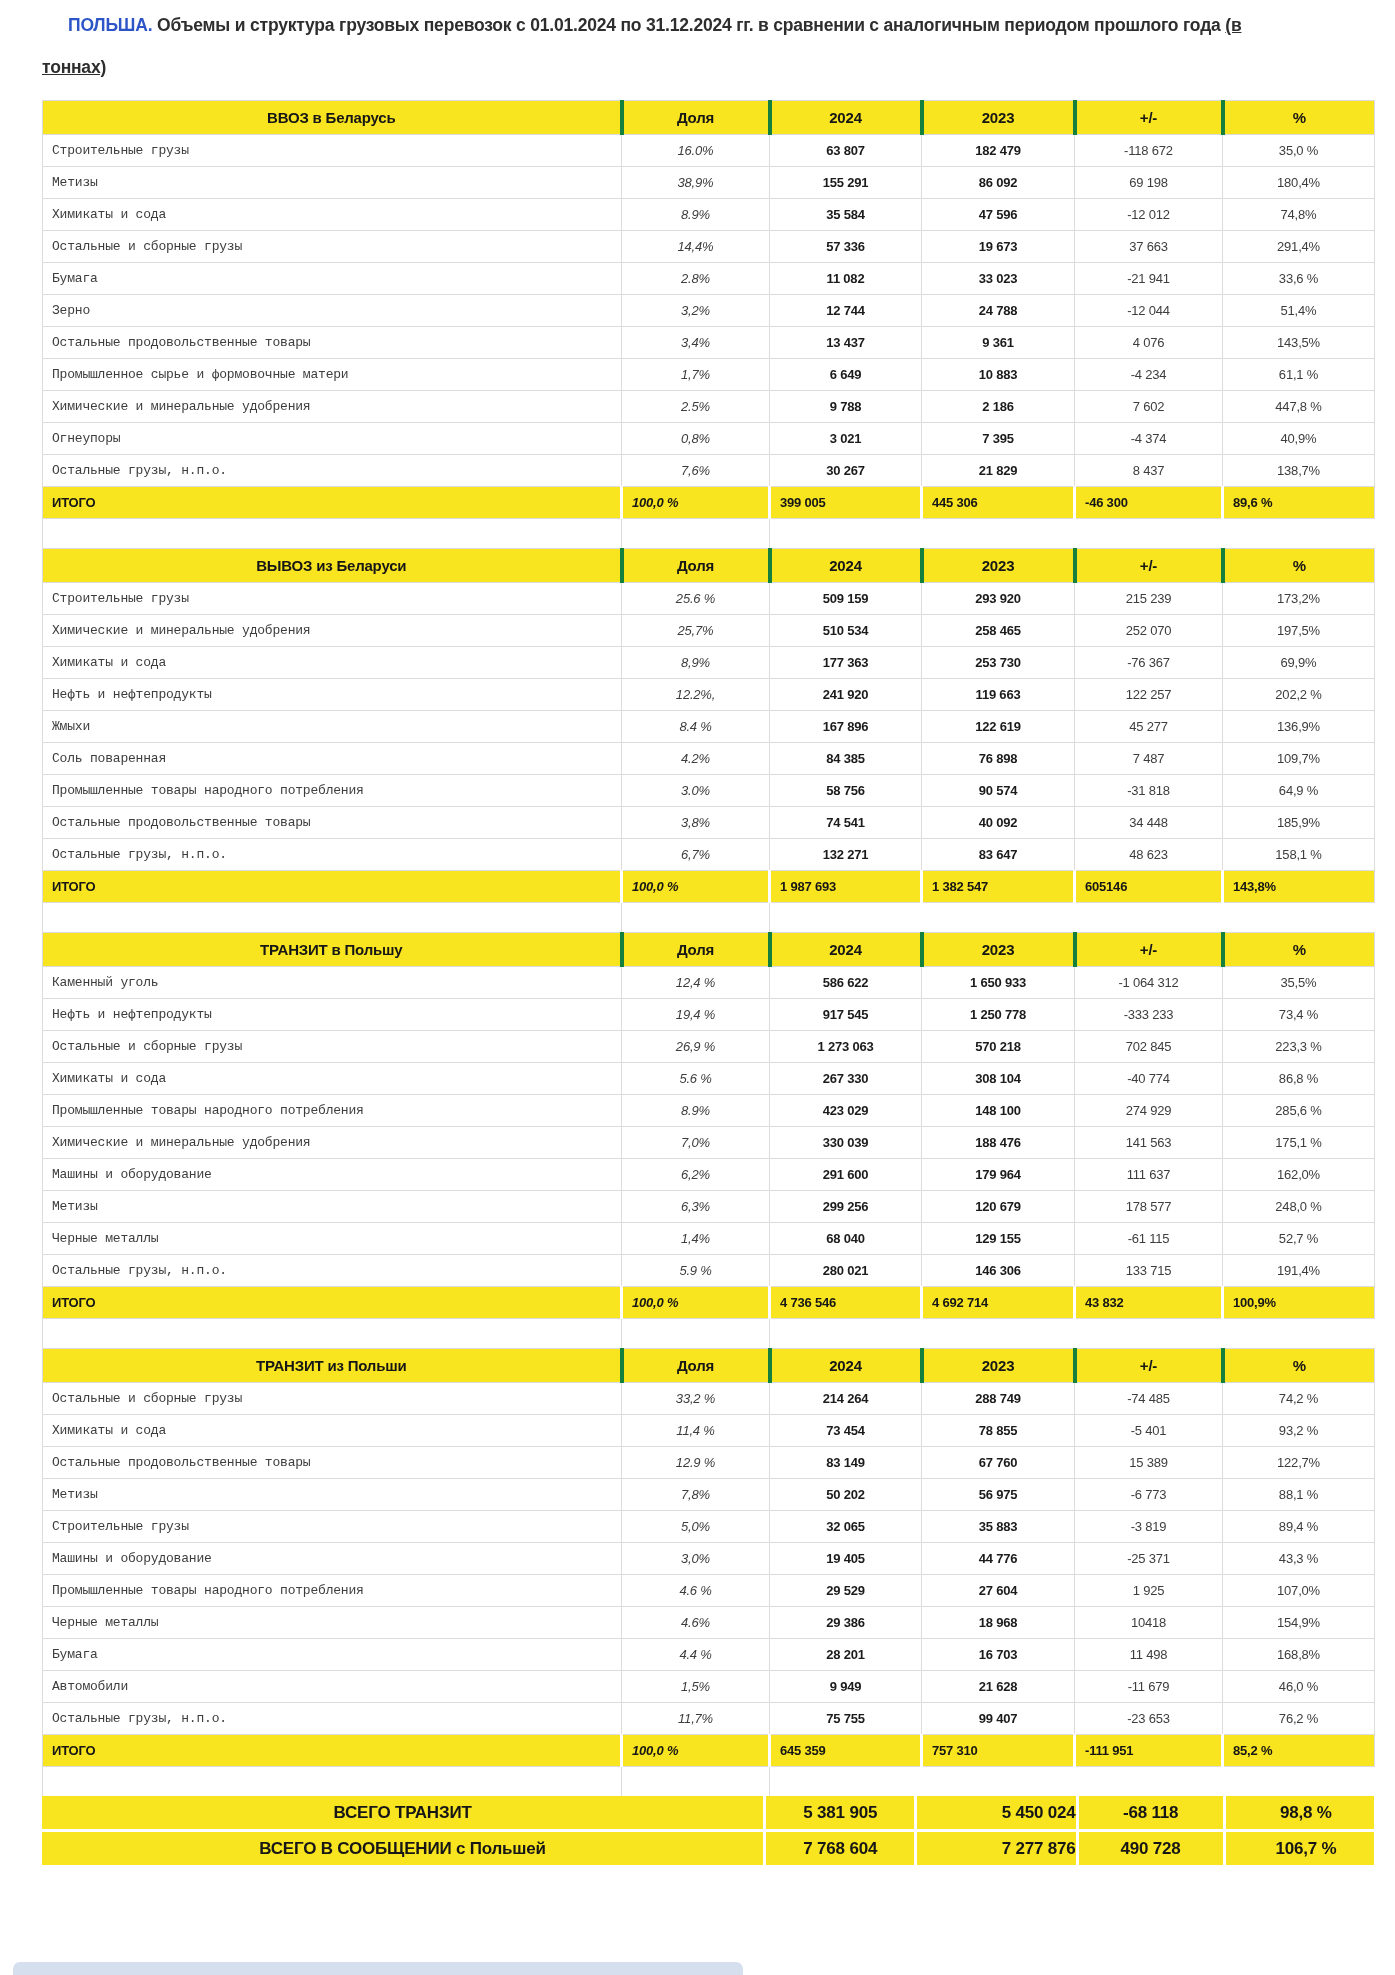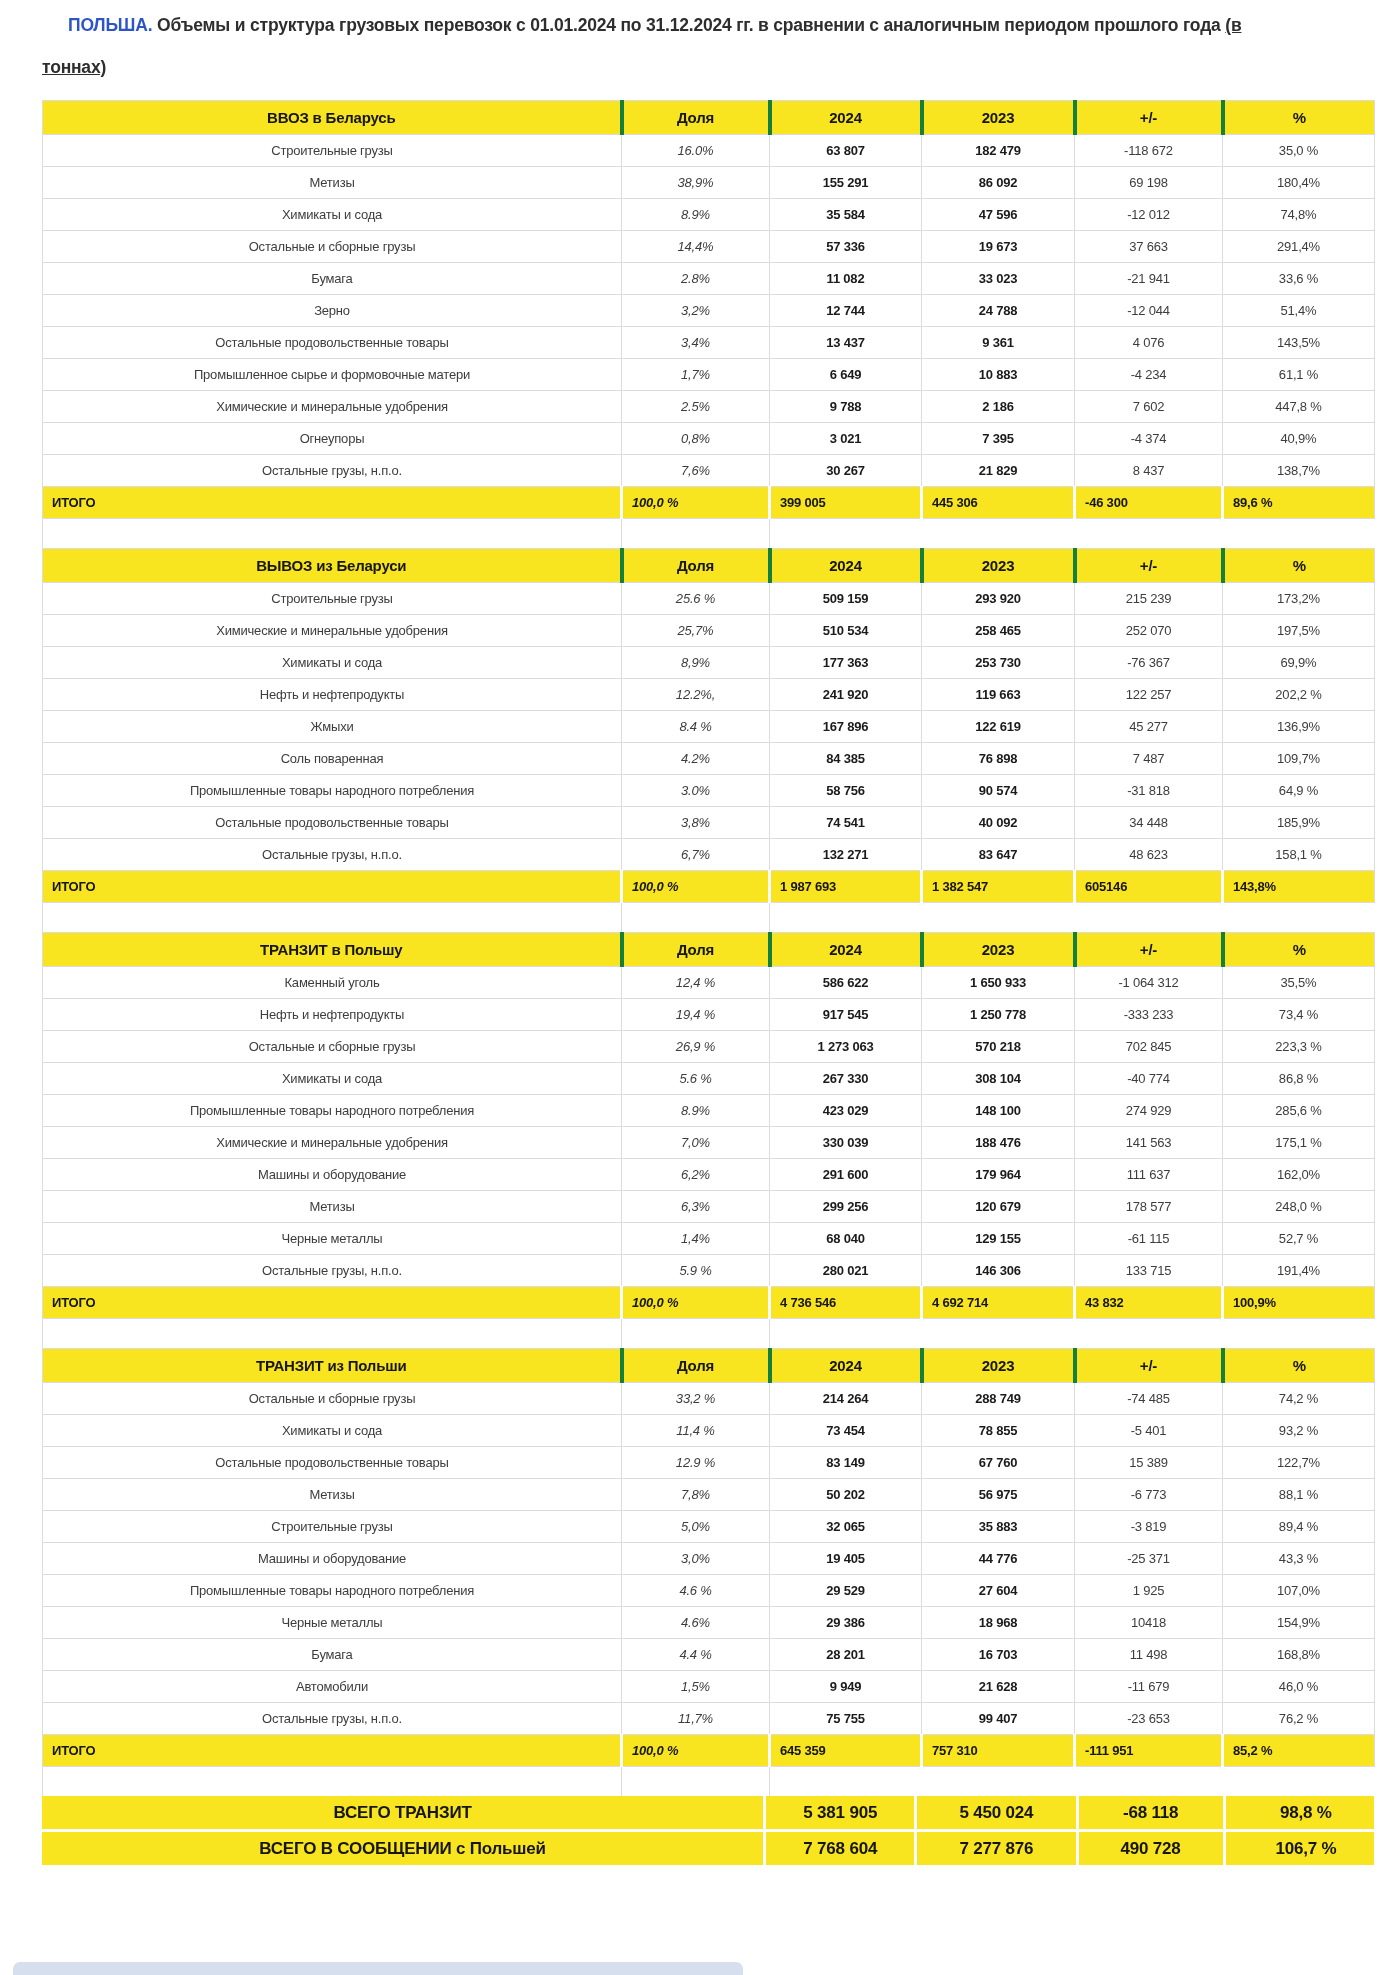--- a/index.html
+++ b/index.html
@@ -38,21 +38,21 @@
     background:var(--yellow);border:none;border-left:4px solid #15803d;
     height:34px;font-size:15px;font-weight:bold;color:var(--dark);
     text-align:center;letter-spacing:-0.2px;
   }
   .data-table th:first-child{border-left:none;}
 
   .data-table td{
     border:1px solid var(--grid);height:32px;padding:0 9px;
     font-size:13px;letter-spacing:-0.2px;white-space:nowrap;overflow:hidden;
   }
-  .c-name{text-align:center;color:var(--text);}
+  .c-name{text-align:left;color:var(--text);font-family:Liberation Mono, monospace;}
   .c-share{text-align:center;font-style:italic;color:var(--text);}
   .c-2024,.c-2023{text-align:center;font-weight:bold;color:#1b1b1b;}
   .c-delta,.c-pct{text-align:center;color:var(--text);}
 
   tr.total td{
     background:var(--yellow);border:none;border-left:3px solid #fff;
     border-top:1px solid var(--grid);
     font-weight:bold;color:var(--dark);text-align:left;
   }
   tr.total td:first-child{border-left:none;}
@@ -63,21 +63,21 @@
 
   .summary{margin-top:0;}
   .sum-row{display:flex;margin-bottom:3px;}
   .sum-cell{
     background:var(--yellow);height:33px;line-height:33px;
     text-align:center;font-weight:bold;font-size:17px;color:var(--dark);
     letter-spacing:-0.2px;
   }
   .sum-label{width:725px;margin-right:3px;}
   .sv1{width:149px;margin-right:3px;}
-  .sv2{width:159px;margin-right:3px;}
+  .sv2{width:159px;margin-right:3px;text-align:right;}
   .sv3{width:145px;margin-right:3px;}
   .sv4{width:149px;padding-left:12px;}
 
   .bottom-bar{
     position:absolute;left:13px;top:1962px;width:730px;height:13px;
     background:#d5dfee;border-radius:7px 7px 0 0;
   }
 </style>
 </head>
 <body>

